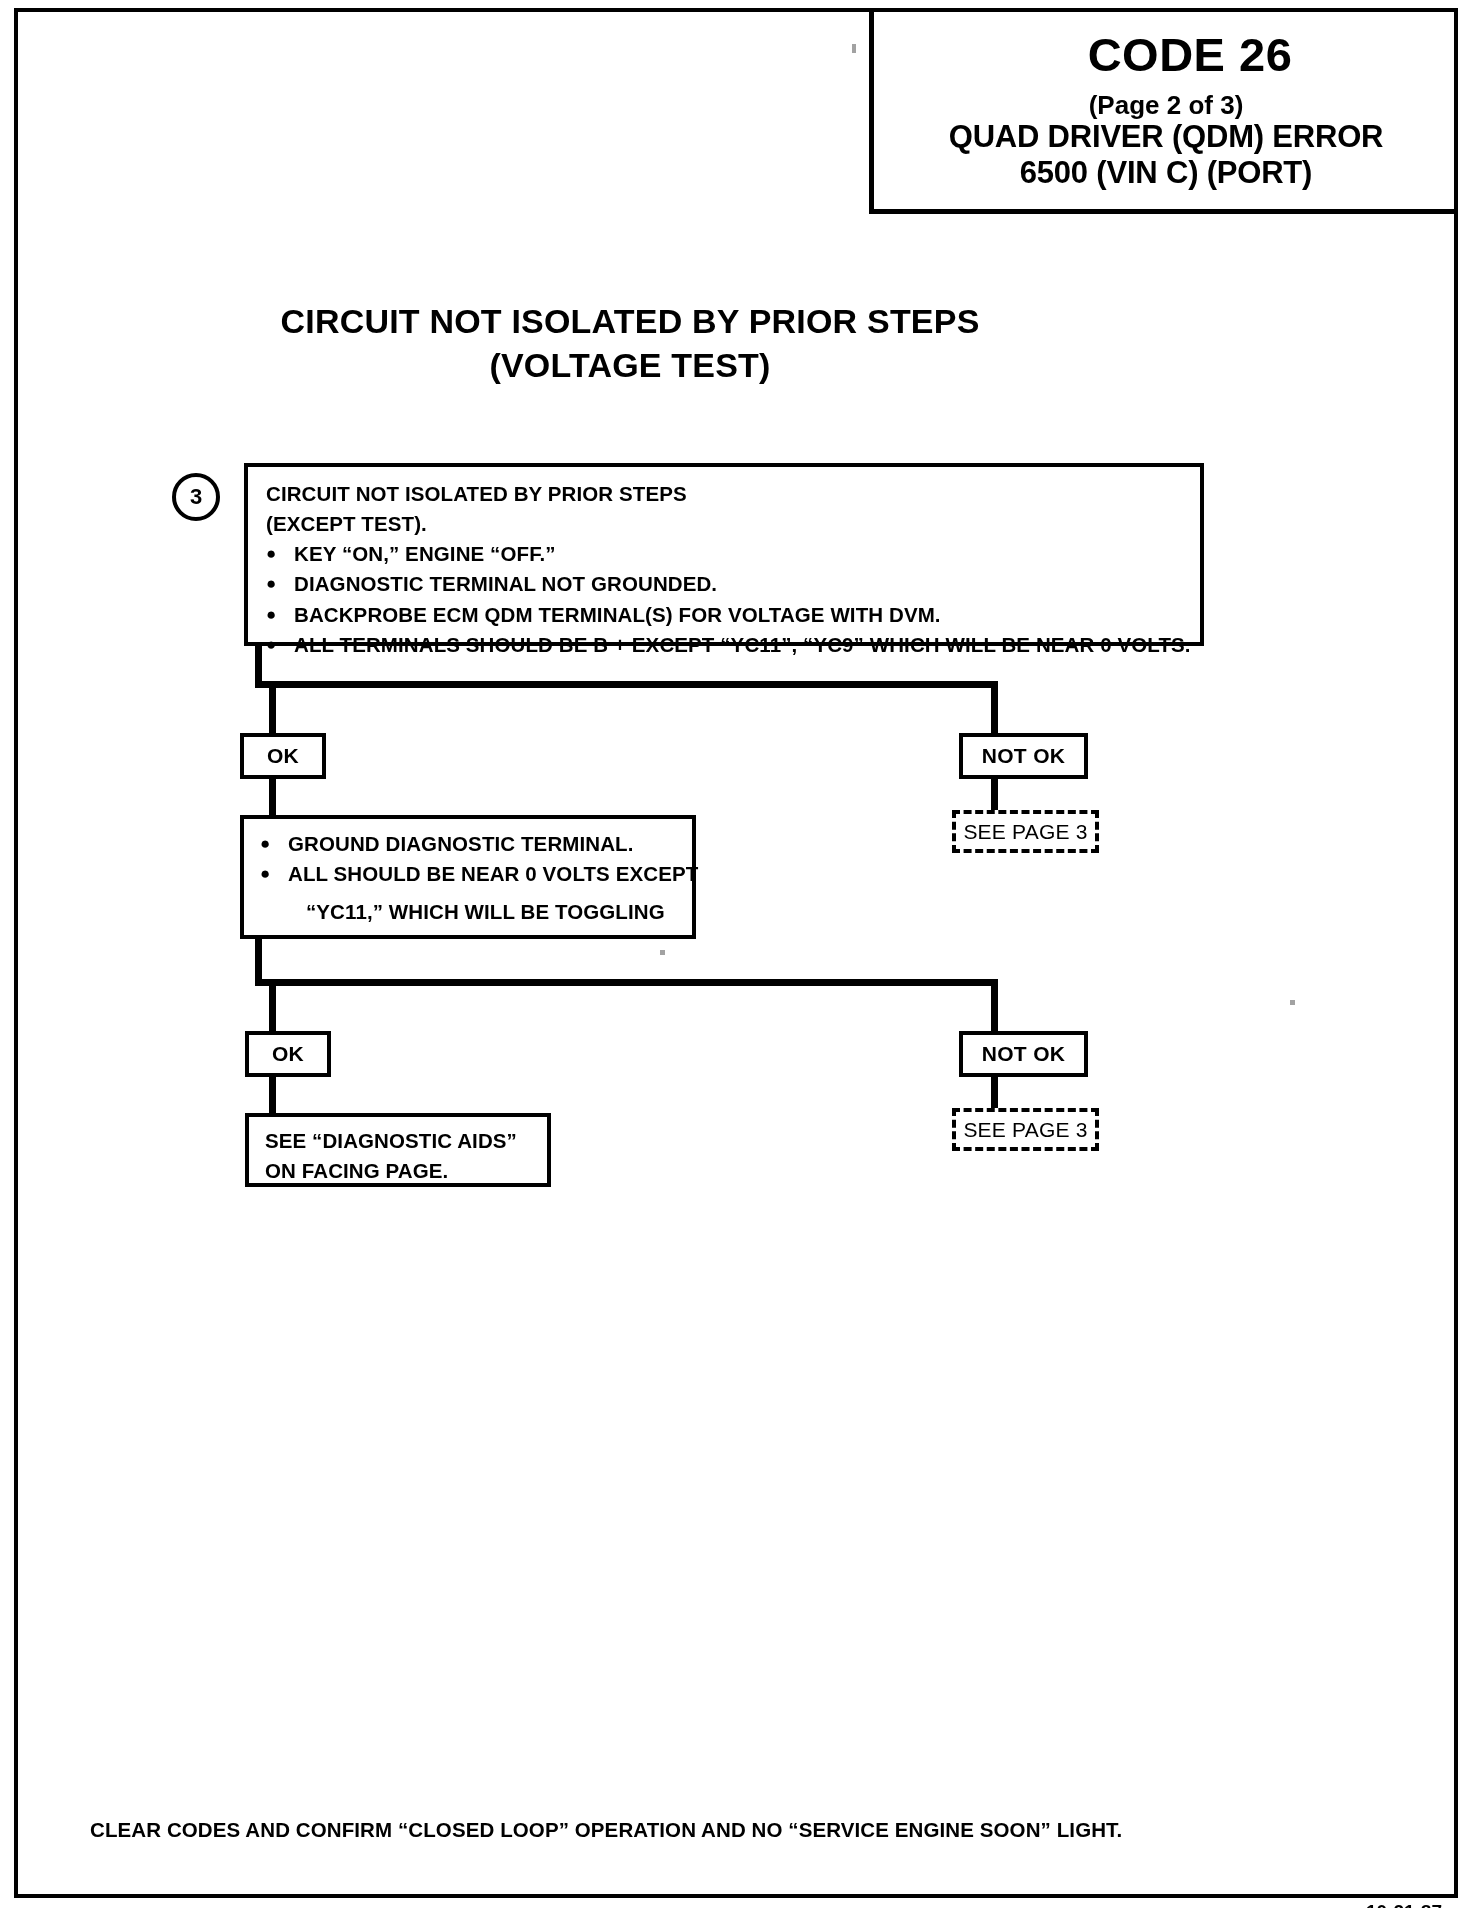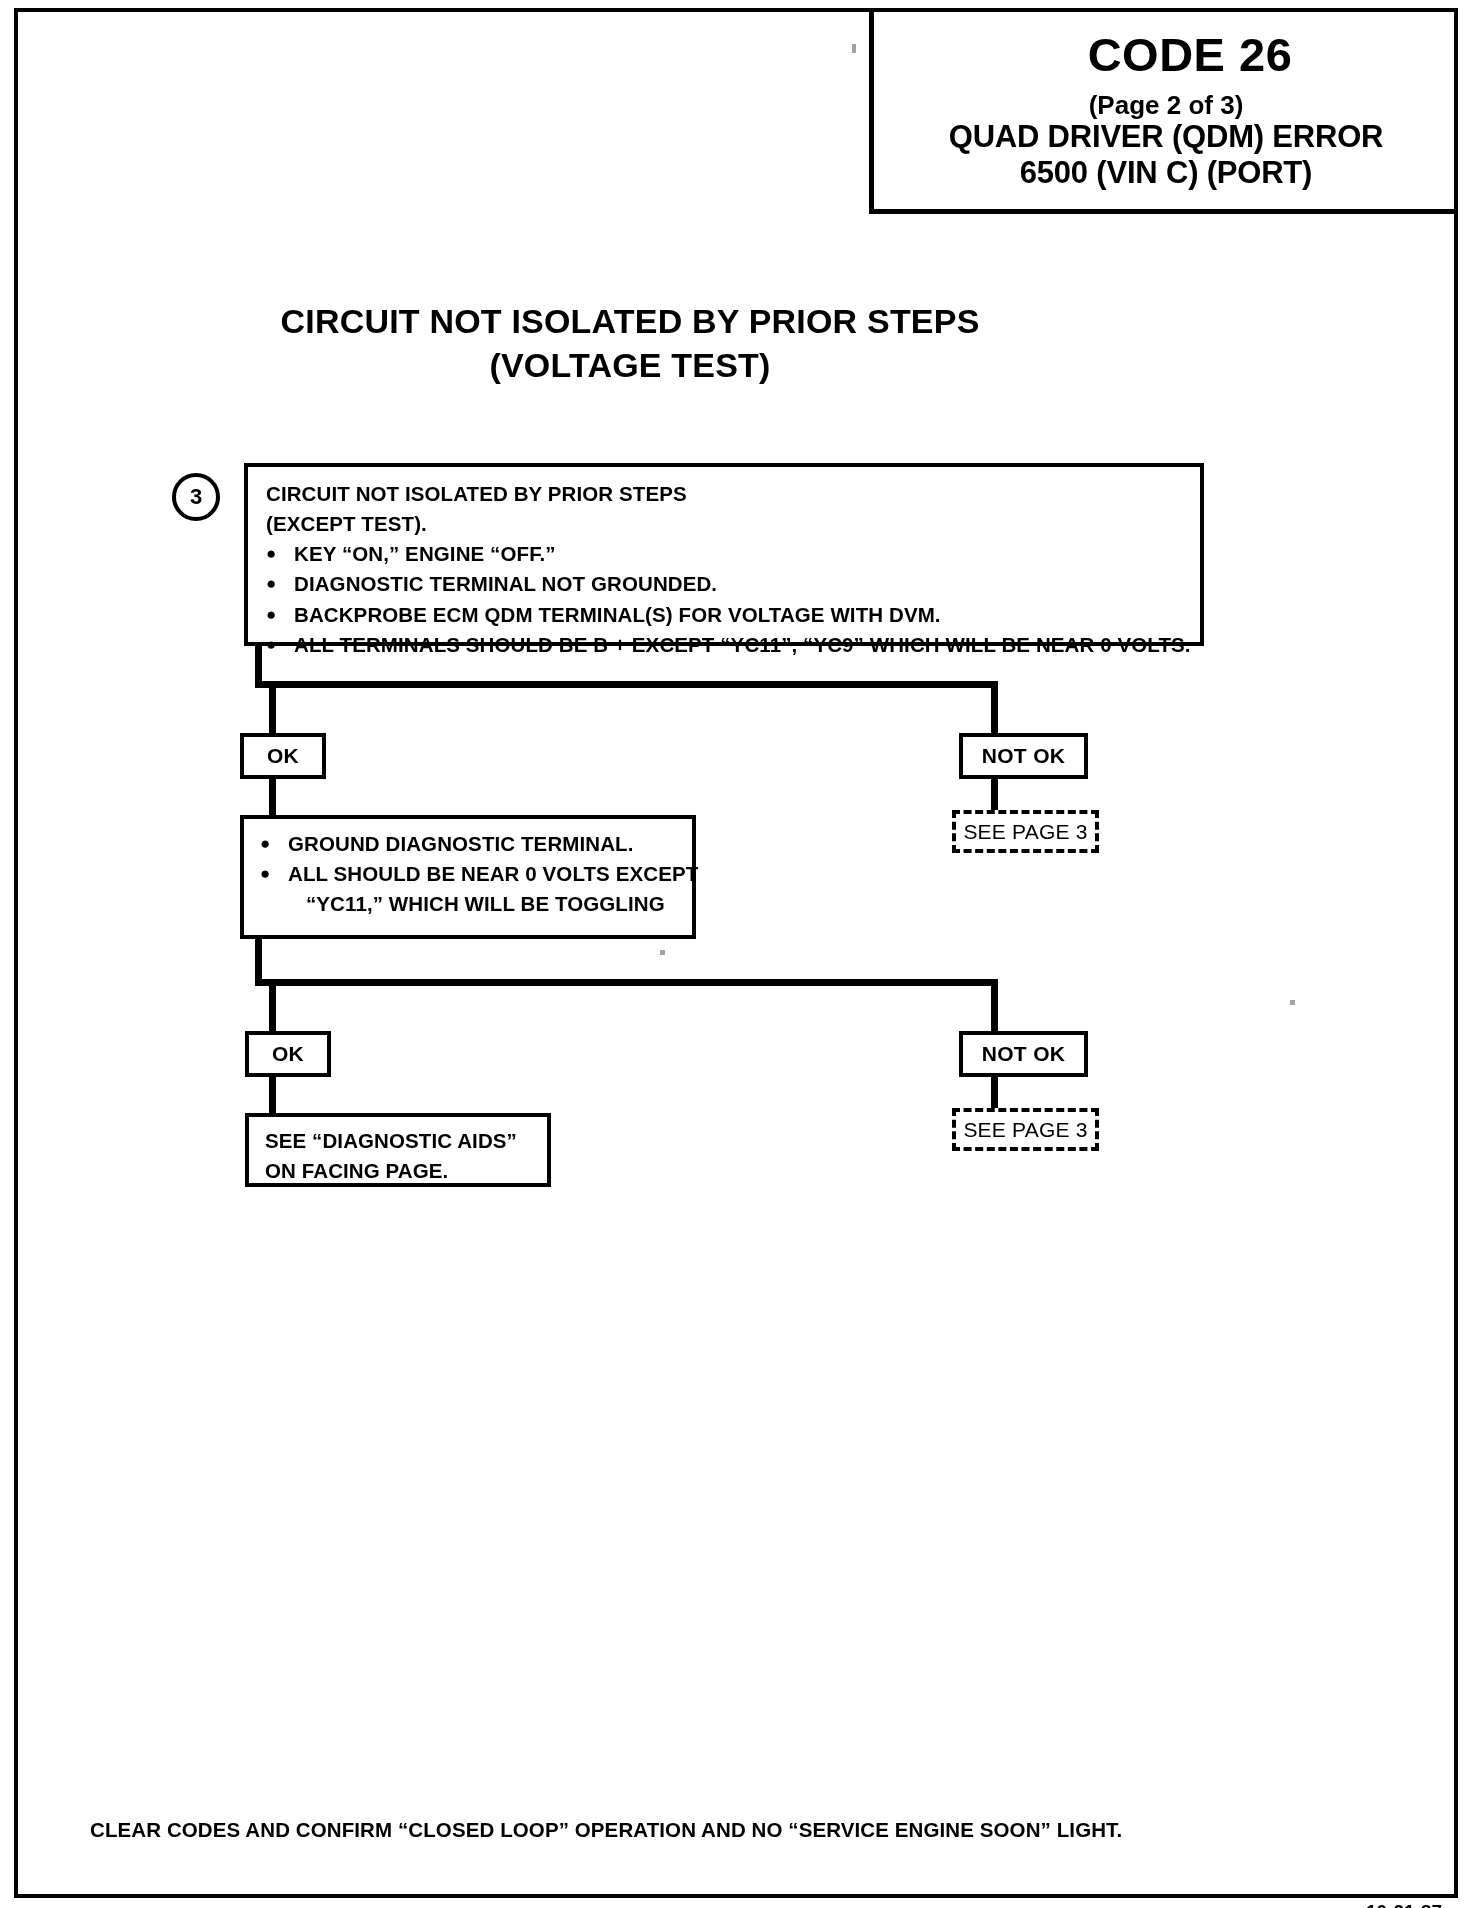--- a/index.html
+++ b/index.html
@@ -268,21 +268,21 @@
 
   <div class="node" style="left:240px;top:815px;width:456px;height:124px;padding:10px 0 0 16px;">
     <div class="bullet-row">
       <span class="bullet-dot">●</span>
       <span class="bullet-text">GROUND DIAGNOSTIC TERMINAL.</span>
     </div>
     <div class="bullet-row">
       <span class="bullet-dot">●</span>
       <span class="bullet-text">ALL SHOULD BE NEAR 0 VOLTS EXCEPT</span>
     </div>
-    <div class="box-text" style="padding-left:46px;">“YC11,” WHICH WILL BE TOGGLING</div>
+    <div class="box-text" style="padding-left:46px;margin-top:8px;">“YC11,” WHICH WILL BE TOGGLING</div>
   </div>
 
   <div class="vline" style="left:255px;top:939px;height:43px;"></div>
   <div class="hline" style="left:255px;top:979px;width:743px;"></div>
   <div class="vline" style="left:269px;top:979px;height:52px;"></div>
   <div class="vline" style="left:991px;top:979px;height:52px;"></div>
 
   <div class="label-box" style="left:245px;top:1031px;width:86px;height:46px;">
     <span>OK</span>
   </div>

